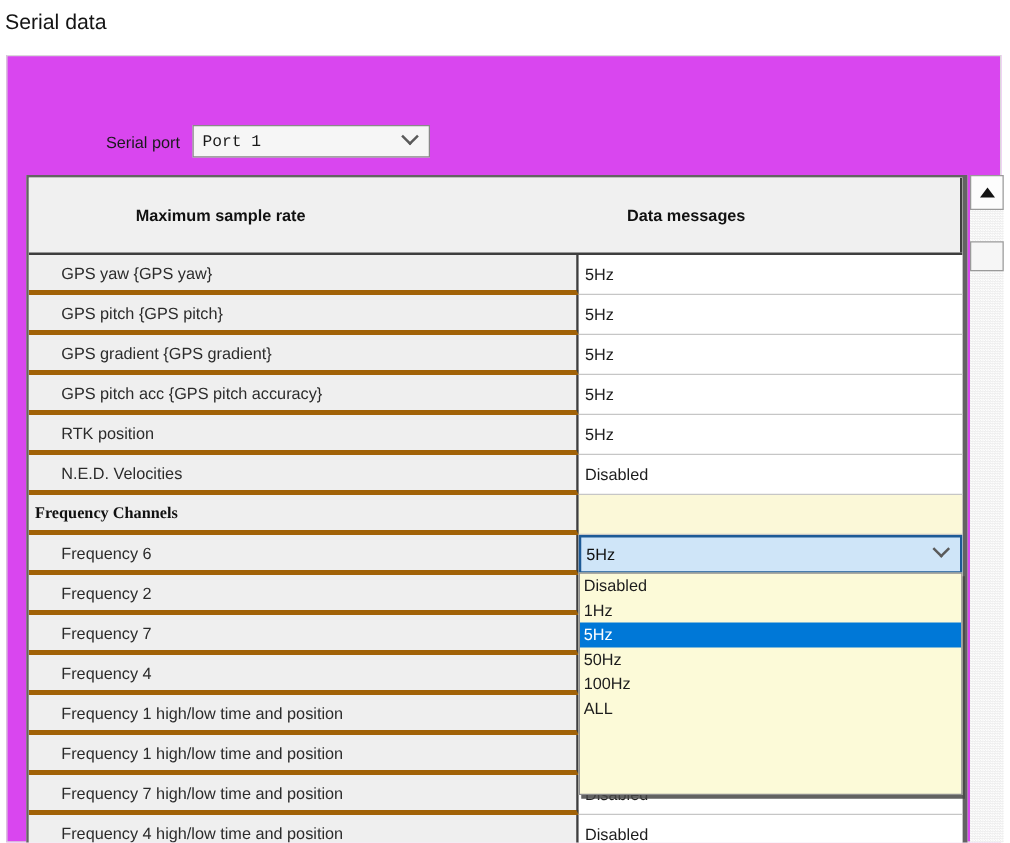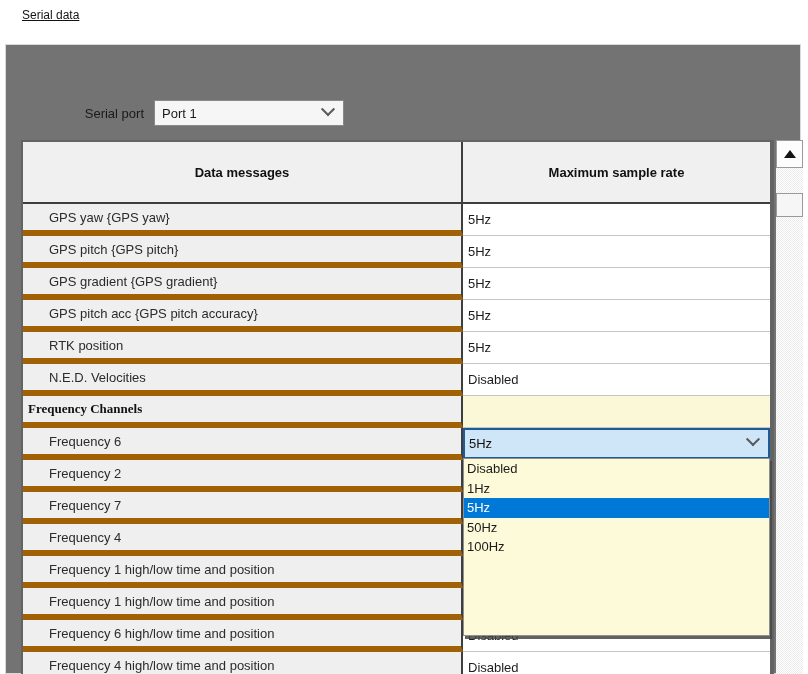--- a/index.html
+++ b/index.html
@@ -3,56 +3,56 @@
 <meta charset="utf-8">
 <style>
   html,body{margin:0;padding:0;}
   body{
     width:808px;height:674px;position:relative;overflow:hidden;
     background:#ffffff;
     font-family:"Liberation Sans","DejaVu Sans",sans-serif;
     -webkit-font-smoothing:antialiased;
   }
   .page-title{
-    position:absolute;left:22px;top:8px;
-    font-size:12px;color:#141414;text-decoration:underline;
+    position:absolute;left:4px;top:8px;
+    font-size:17px;color:#141414;
   }
   .panel{
     position:absolute;left:5px;top:44px;width:796px;height:630px;
-    background:#737373;border:1px solid #d9d9d9;box-sizing:border-box;
+    background:#d946ef;border:1px solid #d9d9d9;box-sizing:border-box;
   }
   
   .port-label{
     position:absolute;left:50px;top:61px;width:88px;text-align:right;
     font-size:13px;color:#1a1a1a;
   }
   .port-combo{
     position:absolute;left:148px;top:55px;width:190px;height:26px;
     background:#f6f6f6;border:1px solid #898989;box-sizing:border-box;
     display:flex;align-items:center;justify-content:space-between;
-    padding:0 10px 0 7px;font-size:13px;color:#1a1a1a;cursor:default;
+    padding:0 10px 0 7px;font-size:13px;color:#1a1a1a;cursor:default;font-family:Liberation Mono, monospace;
   }
   .chev{
     width:8px;height:8px;border-right:2px solid #5a5a5a;border-bottom:2px solid #5a5a5a;
     transform:rotate(45deg) translate(-2px,-2px);margin-top:-3px;
   }
   
   .dtable{
     position:absolute;left:15px;top:95px;width:753px;height:583px;
     background:#ffffff;border:2px solid #636363;border-right-width:4px;
     box-sizing:border-box;overflow:hidden;
   }
   .thead{height:60px;display:flex;background:#f0f0f0;border-bottom:2px solid #3e3e3e;}
   .th{font-size:13px;font-weight:bold;color:#111;display:flex;align-items:center;justify-content:center;box-sizing:border-box;}
   .th-l{width:440px;border-right:2px solid #3e3e3e;}
   .th-r{flex:1;}
   .grow{height:32px;display:flex;}
   .cell-l{
     width:440px;box-sizing:border-box;background:#efefef;
-    border-right:2px solid #3e3e3e;border-bottom:6px solid #a16207;
+    border-right:2px solid #3e3e3e;border-bottom:4px solid #a16207;
     display:flex;align-items:center;padding-left:26px;
     font-size:13px;color:#2b2b2b;overflow:hidden;white-space:nowrap;
   }
   .cell-l.section{font-weight:bold;padding-left:5px;color:#111;font-family:Liberation Serif, serif;}
   .cell-r{
     flex:1;box-sizing:border-box;background:#ffffff;
     border-bottom:1px solid #c6c6c6;position:relative;
     display:flex;align-items:center;padding-left:5px;
     font-size:13px;color:#1c1c1c;overflow:visible;white-space:nowrap;
   }
@@ -97,22 +97,22 @@
 
   <span class="port-label">Serial port</span>
 
   <div class="port-combo">
     <span>Port 1</span>
     <span class="chev"></span>
   </div>
 
   <div class="dtable">
     <div class="thead">
+      <div class="th th-r">Maximum sample rate</div>
       <div class="th th-l">Data messages</div>
-      <div class="th th-r">Maximum sample rate</div>
     </div>
     <div id="rows">
         <div class="grow">
           <div class="cell-l">GPS yaw {GPS yaw}</div>
           <div class="cell-r">5Hz</div>
         </div>
         <div class="grow">
           <div class="cell-l">GPS pitch {GPS pitch}</div>
           <div class="cell-r">5Hz</div>
         </div>
@@ -159,36 +159,37 @@
         </div>
         <div class="grow">
           <div class="cell-l">Frequency 1 high/low time and position</div>
           <div class="cell-r"></div>
         </div>
         <div class="grow">
           <div class="cell-l">Frequency 1 high/low time and position</div>
           <div class="cell-r"></div>
         </div>
         <div class="grow">
-          <div class="cell-l">Frequency 6 high/low time and position</div>
+          <div class="cell-l">Frequency 7 high/low time and position</div>
           <div class="cell-r">Disabled</div>
         </div>
         <div class="grow">
           <div class="cell-l">Frequency 4 high/low time and position</div>
           <div class="cell-r">Disabled</div>
         </div>
       </div>
   </div>
 
   <div class="dropdown-list" id="ddl">
       <div class="dd-item">Disabled</div>
       <div class="dd-item">1Hz</div>
       <div class="dd-item sel">5Hz</div>
       <div class="dd-item">50Hz</div>
       <div class="dd-item">100Hz</div>
+      <div class="dd-item">ALL</div>
     </div>
 
   <div class="scrollbar">
     <div class="sb-btn">
       <span class="tri-up"></span>
     </div>
     <div class="sb-thumb"></div>
   </div>
 
 </div>

